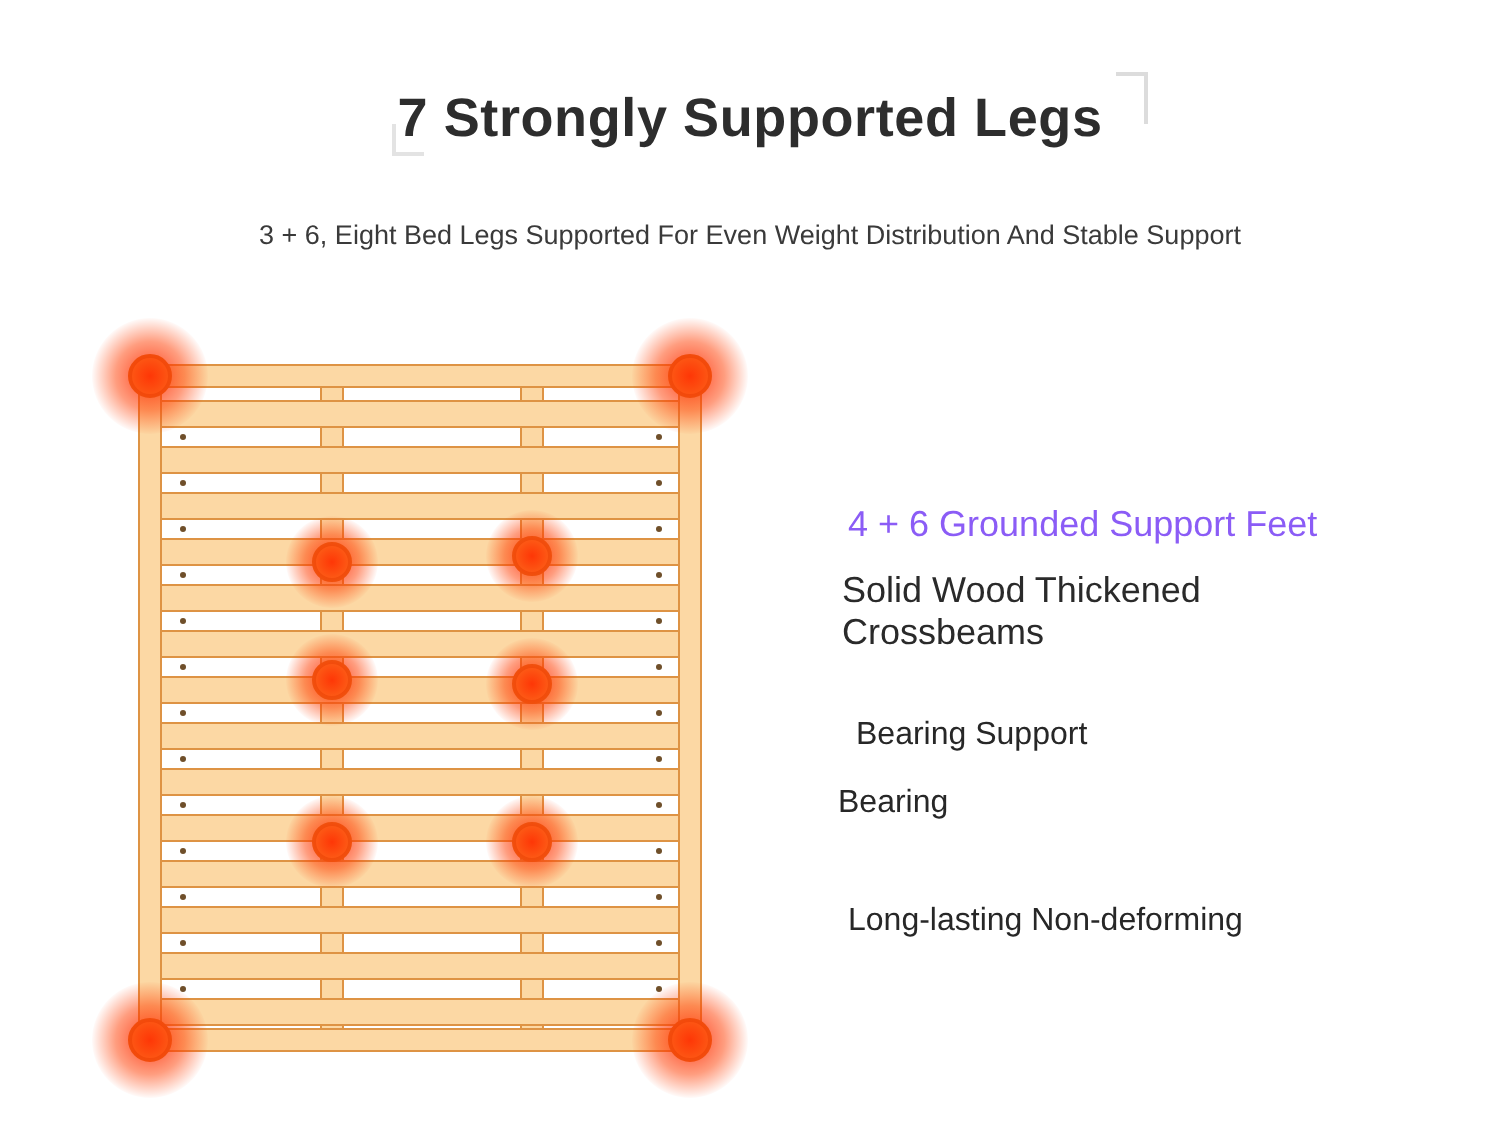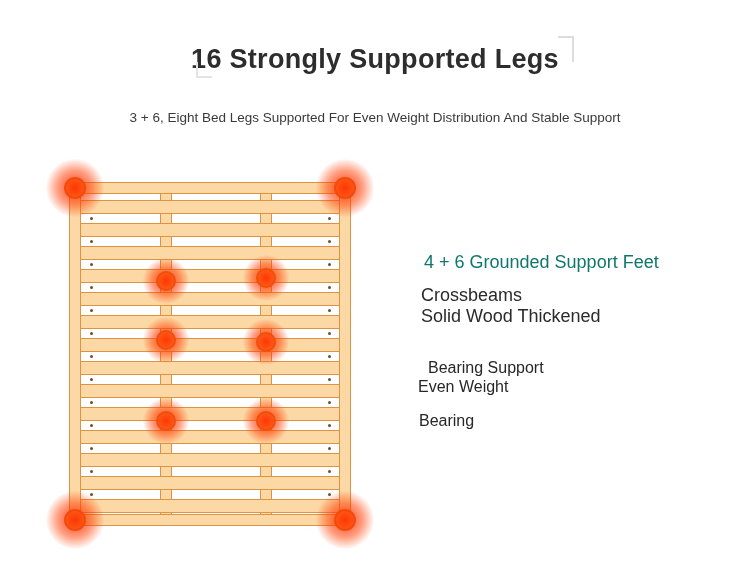--- a/index.html
+++ b/index.html
@@ -87,35 +87,35 @@
       rgba(255,43,0,0.9) 0%,
       rgba(255,60,0,0.5) 42%,
       rgba(255,60,0,0) 72%);
     z-index: -1;
   }
   .leg.corner { width: 22px; height: 22px; }
   .leg.corner::before { width: 58px; height: 58px; }
 
   
   .ann { position: absolute; color: #222222; }
-  .ann-feet   { left: 424px; top: 252px; font-size: 18px; color: #0f766e; }
+  .ann-feet   { left: 424px; top: 252px; font-size: 18px; color: #8b5cf6; }
   .ann-cross  { left: 421px; top: 285px; font-size: 18px; line-height: 21px; color: #2a2a2a; }
   .ann-points { left: 415px; top: 358px; font-size: 16px; line-height: 19px; color: #272727; }
   .ann-points .ln0 { margin-left: 13px; }
   .ann-points .ln1 { margin-left: 0; }
   .ann-points .ln2 { margin-left: 3px; }
   .ann-points .ln3 { margin-left: 4px; margin-top: 15px; }
   .ann-boards { left: 424px; top: 450px; font-size: 16px; line-height: 21px; color: #272727; }
 </style>
 </head>
 <body>
 
 <div class="canvas">
 
-  <h1 class="title">16 Strongly Supported Legs</h1>
+  <h1 class="title">7 Strongly Supported Legs</h1>
   <div class="title-accent-tr"></div>
   <div class="title-accent-bl"></div>
 
   <p class="subtitle">3 + 6, Eight Bed Legs Supported For Even Weight Distribution And Stable Support</p>
 
   <div class="bed" id="bed">
       <div class="rail" style="left: 9px; top: 2px; width: 12px; height: 344px;"></div>
       <div class="rail" style="left: 279px; top: 2px; width: 12px; height: 344px;"></div>
       <div class="rail" style="left: 9px; top: 2px; width: 282px; height: 12px;"></div>
       <div class="rail" style="left: 9px; top: 334px; width: 282px; height: 12px;"></div>
@@ -169,26 +169,26 @@
       <div class="leg" style="left: 206px; top: 98px;"></div>
       <div class="leg" style="left: 106px; top: 160px;"></div>
       <div class="leg" style="left: 206px; top: 162px;"></div>
       <div class="leg" style="left: 106px; top: 241px;"></div>
       <div class="leg" style="left: 206px; top: 241px;"></div>
     </div>
 
   <div class="ann ann-feet">4 + 6 Grounded Support Feet</div>
 
   <div class="ann ann-cross">
+    <div>Solid Wood Thickened</div>
     <div>Crossbeams</div>
-    <div>Solid Wood Thickened</div>
   </div>
 
   <div class="ann ann-points">
     <div class="ln0">Bearing Support</div>
-    <div class="ln2">Even Weight</div>
     <div class="ln3">Bearing</div>
   </div>
 
   <div class="ann ann-boards">
+    <div>Long-lasting Non-deforming</div>
   </div>
 
 </div>
 
 </body></html>

